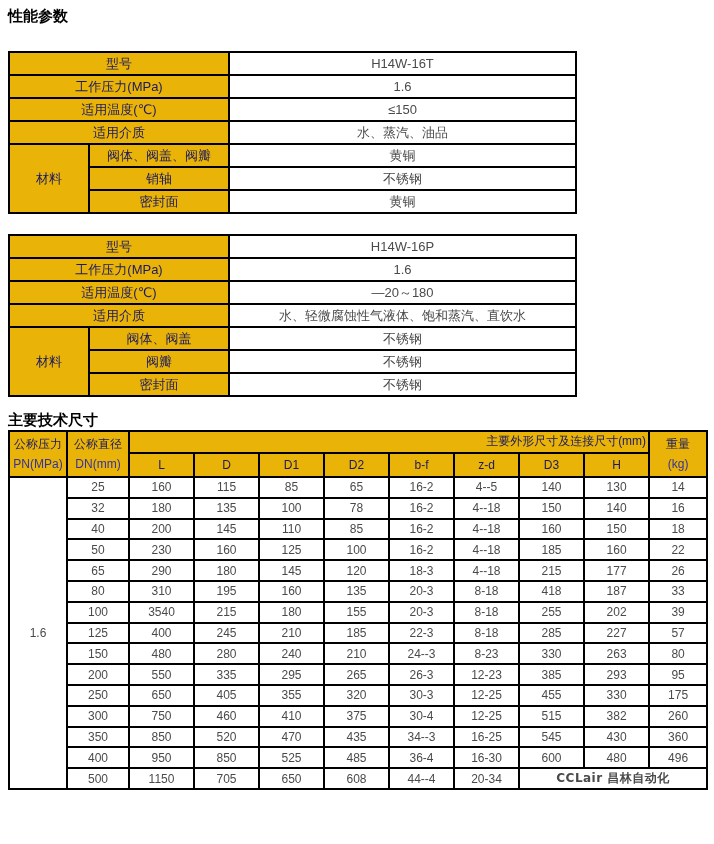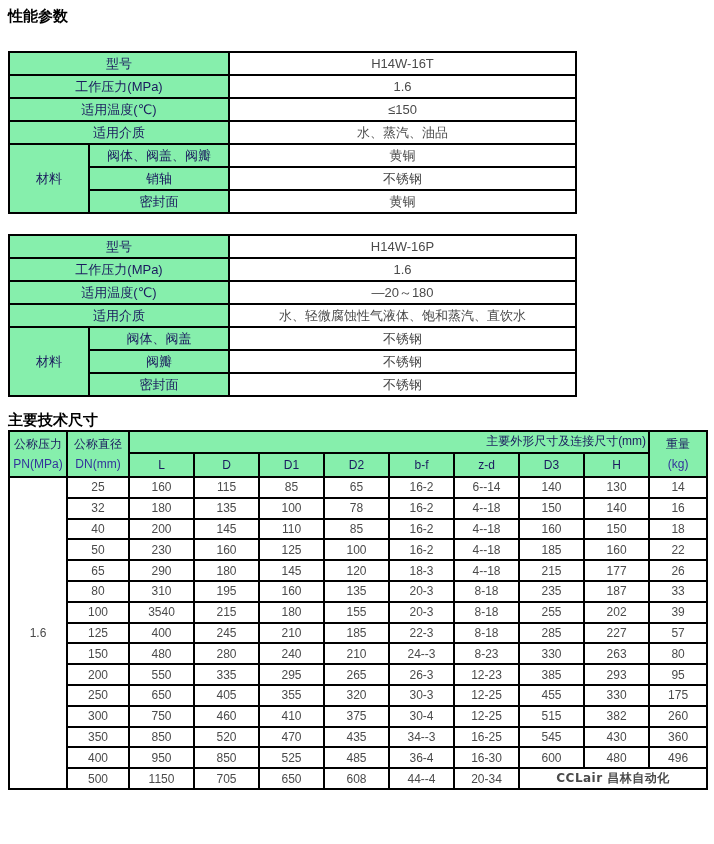--- a/index.html
+++ b/index.html
@@ -24,21 +24,21 @@
     text-align:center;
     vertical-align:middle;
     padding:0 2px;
     overflow:hidden;
     white-space:nowrap;
   }
   
   .spec-table{width:567px;}
   .spec-table td{height:21px;font-size:13px;}
   .blue{
-    background:#86efac;
+    background:#eab308;
     color:#1A1A5E;
   }
   .val{color:#4A4A4A;}
   #spec-table-1{margin-top:25px;}
   #spec-table-2{margin-top:20px;}
   #dim-section-title{margin-top:14px;}
   
   .dim-table{width:698px;}
   .dim-table td{font-size:12px;}
   .dim-table .hdr2line{height:44px;line-height:1.7;}
@@ -184,21 +184,21 @@
   </thead>
   <tbody>
       <tr>
         <td rowspan="15" class="pn-cell">1.6</td>
         <td>25</td>
         <td>160</td>
         <td>115</td>
         <td>85</td>
         <td>65</td>
         <td>16-2</td>
-        <td>6--14</td>
+        <td>4--5</td>
         <td>140</td>
         <td>130</td>
         <td>14</td>
       </tr>
       <tr>
         <td>32</td>
         <td>180</td>
         <td>135</td>
         <td>100</td>
         <td>78</td>
@@ -245,21 +245,21 @@
         <td>26</td>
       </tr>
       <tr>
         <td>80</td>
         <td>310</td>
         <td>195</td>
         <td>160</td>
         <td>135</td>
         <td>20-3</td>
         <td>8-18</td>
-        <td>235</td>
+        <td>418</td>
         <td>187</td>
         <td>33</td>
       </tr>
       <tr>
         <td>100</td>
         <td>3540</td>
         <td>215</td>
         <td>180</td>
         <td>155</td>
         <td>20-3</td>

